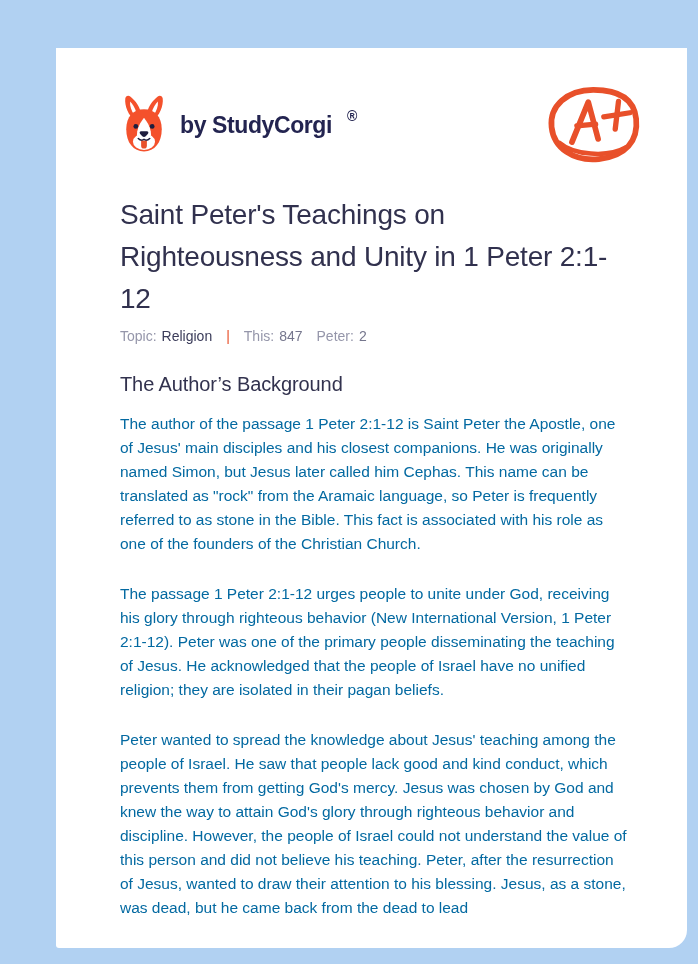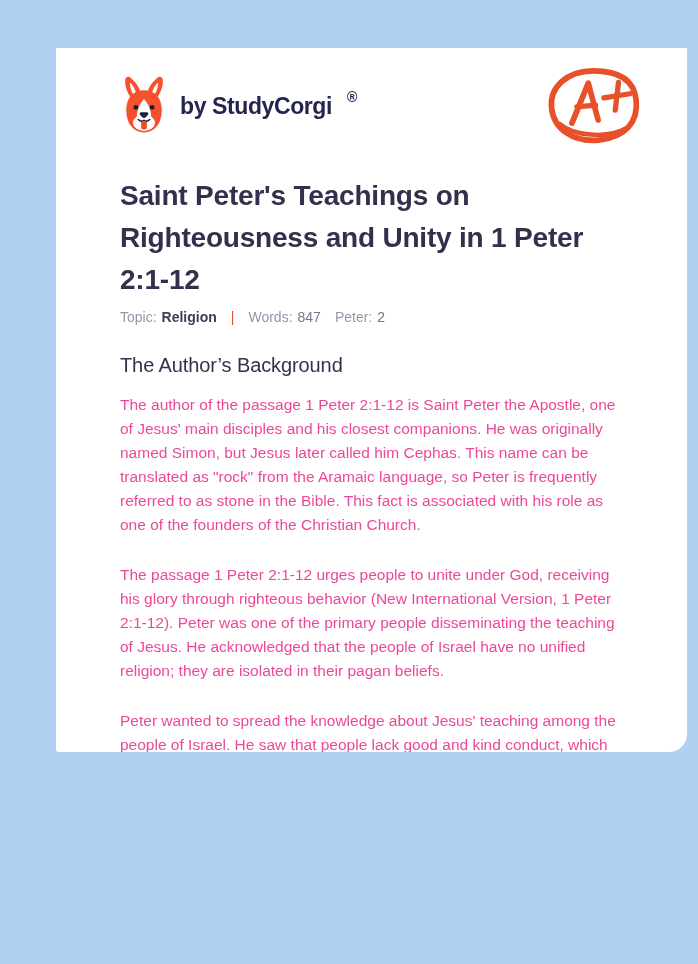--- a/index.html
+++ b/index.html
@@ -7,24 +7,24 @@
     margin: 0; padding: 0;
     width: 698px; height: 964px;
     background: #b1d1f2;
     font-family: "Liberation Sans", sans-serif;
     overflow: hidden;
     position: relative;
   }
   .card {
     position: absolute;
     left: 56px; top: 48px;
-    width: 631px; height: 704px;
+    width: 631px; height: 900px;
     background: #ffffff;
     border-radius: 0 0 18px 3px;
-    padding: 17px 58px 0 64px;
+    padding: 36px 58px 0 64px;
     overflow: hidden;
   }
   
   .header-row {
     display: flex;
     justify-content: space-between;
     align-items: center;
     margin-bottom: 28px;
   }
   .brand {
@@ -48,56 +48,56 @@
     display: inline-block;
     transform: translateY(-9px);
     margin-left: 3px;
   }
   .corgi-svg { width: 48px; height: 64px; display: block; }
   .badge-svg { width: 98px; height: 82px; display: block; margin-right: -14px; }
   
   .title {
     font-size: 28px;
     line-height: 42px;
-    font-weight: 700;
+    font-weight: 400;
     color: #31314e;
     letter-spacing: -0.2px;
     margin: 0 0 8px 0;
     max-width: 510px;
   }
   .meta {
     font-size: 14px;
     color: #9596aa;
     margin: 8px 0 4px 0;
     display: flex;
     align-items: center;
     white-space: nowrap;
   }
   .meta .label { color: #9596aa; }
   .meta .topic-value {
     color: #3b3c5a;
-    font-weight: 700;
+    font-weight: 400;
     margin-left: 5px;
     text-decoration: none;
     cursor: pointer;
   }
   .meta .sep { color: #e8502a; margin: 0 14px; }
   .meta .value { color: #75768d; margin-left: 5px; }
   .meta .pages-group { margin-left: 14px; }
   .section-heading {
     font-size: 20px;
     font-weight: 400;
     color: #32324e;
     letter-spacing: -0.1px;
     margin: 29px 0 16px 0;
   }
   .body-par {
     font-size: 15.5px;
     line-height: 24px;
-    color: #ec4899;
+    color: #0369a1;
     margin: 10px 0 26px 0;
     max-width: 507px;
   }
 </style>
 </head>
 <body>
 
 <div class="card">
 
   <div class="header-row">
@@ -144,21 +144,21 @@
       </svg>
     </span>
   </div>
 
   <h1 class="title">Saint Peter's Teachings on Righteousness and Unity in 1 Peter 2:1-12</h1>
 
   <div class="meta">
     <span class="label">Topic:</span>
     <a class="topic-value">Religion</a>
     <span class="sep">|</span>
-    <span class="label">Words:</span>
+    <span class="label">This:</span>
     <span class="value">847</span>
     <span class="label pages-group">Peter:</span>
     <span class="value">2</span>
   </div>
 
   <h2 class="section-heading">The Author’s Background</h2>
   <p class="body-par">The author of the passage 1 Peter 2:1-12 is Saint Peter the Apostle, one of Jesus' main disciples and his closest companions. He was originally named Simon, but Jesus later called him Cephas. This name can be translated as "rock" from the Aramaic language, so Peter is frequently referred to as stone in the Bible. This fact is associated with his role as one of the founders of the Christian Church.</p>
 
   <p class="body-par">The passage 1 Peter 2:1-12 urges people to unite under God, receiving his glory through righteous behavior (New International Version, 1 Peter 2:1-12). Peter was one of the primary people disseminating the teaching of Jesus. He acknowledged that the people of Israel have no unified religion; they are isolated in their pagan beliefs.</p>
   <p class="body-par">Peter wanted to spread the knowledge about Jesus' teaching among the people of Israel. He saw that people lack good and kind conduct, which prevents them from getting God's mercy. Jesus was chosen by God and knew the way to attain God's glory through righteous behavior and discipline. However, the people of Israel could not understand the value of this person and did not believe his teaching. Peter, after the resurrection of Jesus, wanted to draw their attention to his blessing. Jesus, as a stone, was dead, but he came back from the dead to lead</p>

